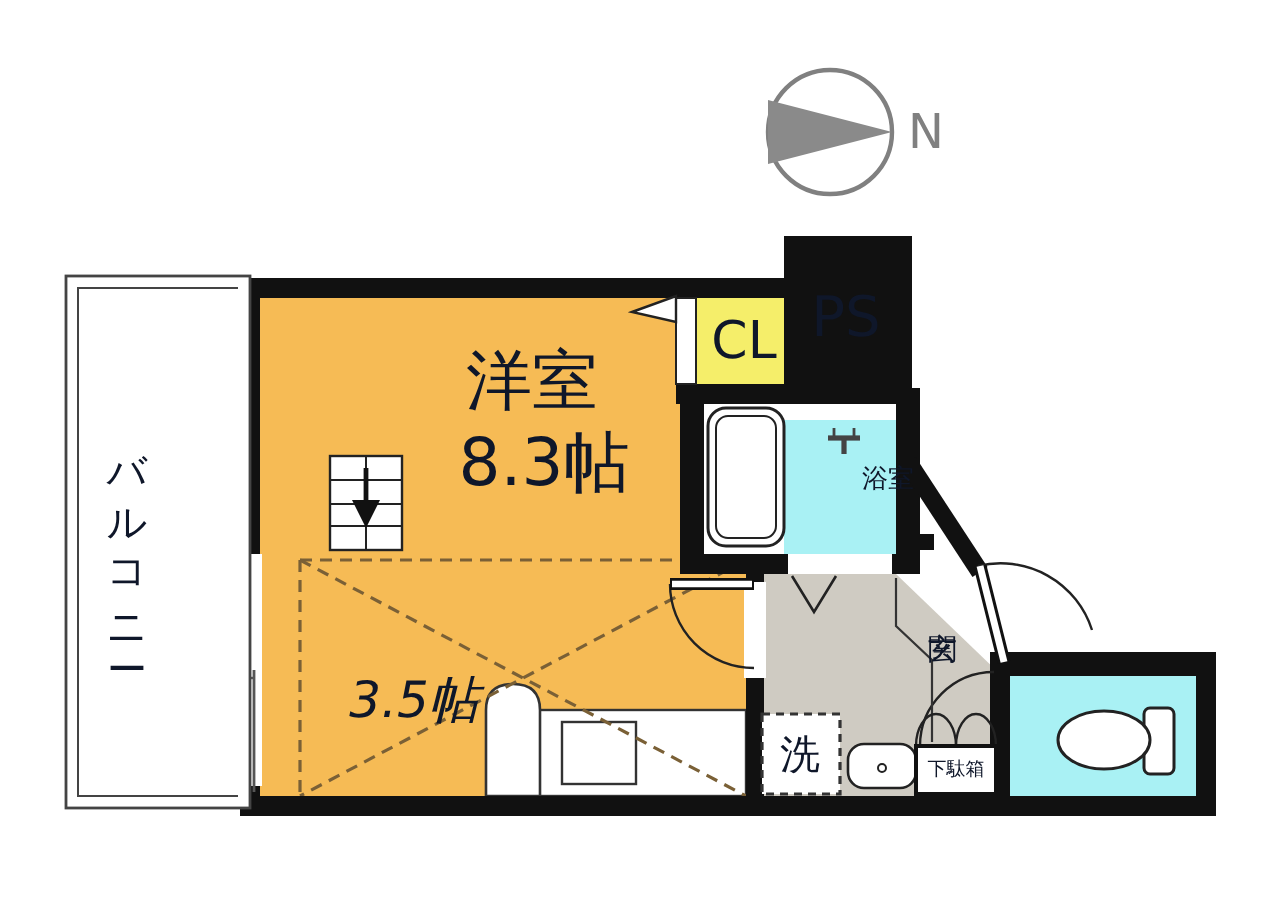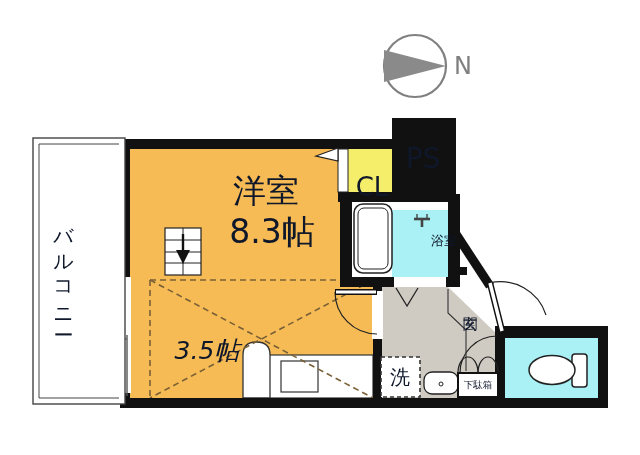--- a/index.html
+++ b/index.html
@@ -139,20 +139,20 @@
     <g>
       <circle cx="415" cy="66" r="31" fill="none" stroke="var(--compass-gray)" stroke-width="2.2"></circle>
       <polygon points="384,50 384,82 446,66" fill="#8a8a8a"></polygon>
     </g>
   </svg>
 
   <div class="lbl vert" style="left:64px;top:271px;font-size:20px;letter-spacing:5px;">バルコニー</div>
   <div class="lbl" style="left:266px;top:190px;font-size:33px;font-weight:500;">洋室</div>
   <div class="lbl" style="left:272px;top:231px;font-size:33px;font-weight:400;">8.3帖</div>
   <div class="lbl" style="left:207px;top:350px;font-size:25px;font-style:italic;">3.5帖</div>
-  <div class="lbl" style="left:372px;top:171px;font-size:26px;margin-top:16px;">CL</div>
+  <div class="lbl" style="left:372px;top:171px;font-size:26px;">CL</div>
   <div class="lbl" style="left:423px;top:159px;font-size:28px;">PS</div>
   <div class="lbl" style="left:444px;top:240px;font-size:13px;">浴室</div>
   <div class="lbl vert" style="left:470px;top:306px;font-size:14.5px;letter-spacing:2px;">玄関</div>
   <div class="lbl" style="left:400px;top:377px;font-size:20px;">洗</div>
   <div class="lbl" style="left:478px;top:385px;font-size:9.5px;">下駄箱</div>
   <div class="lbl" style="left:463px;top:66px;font-size:24px;color:var(--compass-gray);">N</div>
 </div>
 
 </body></html>

